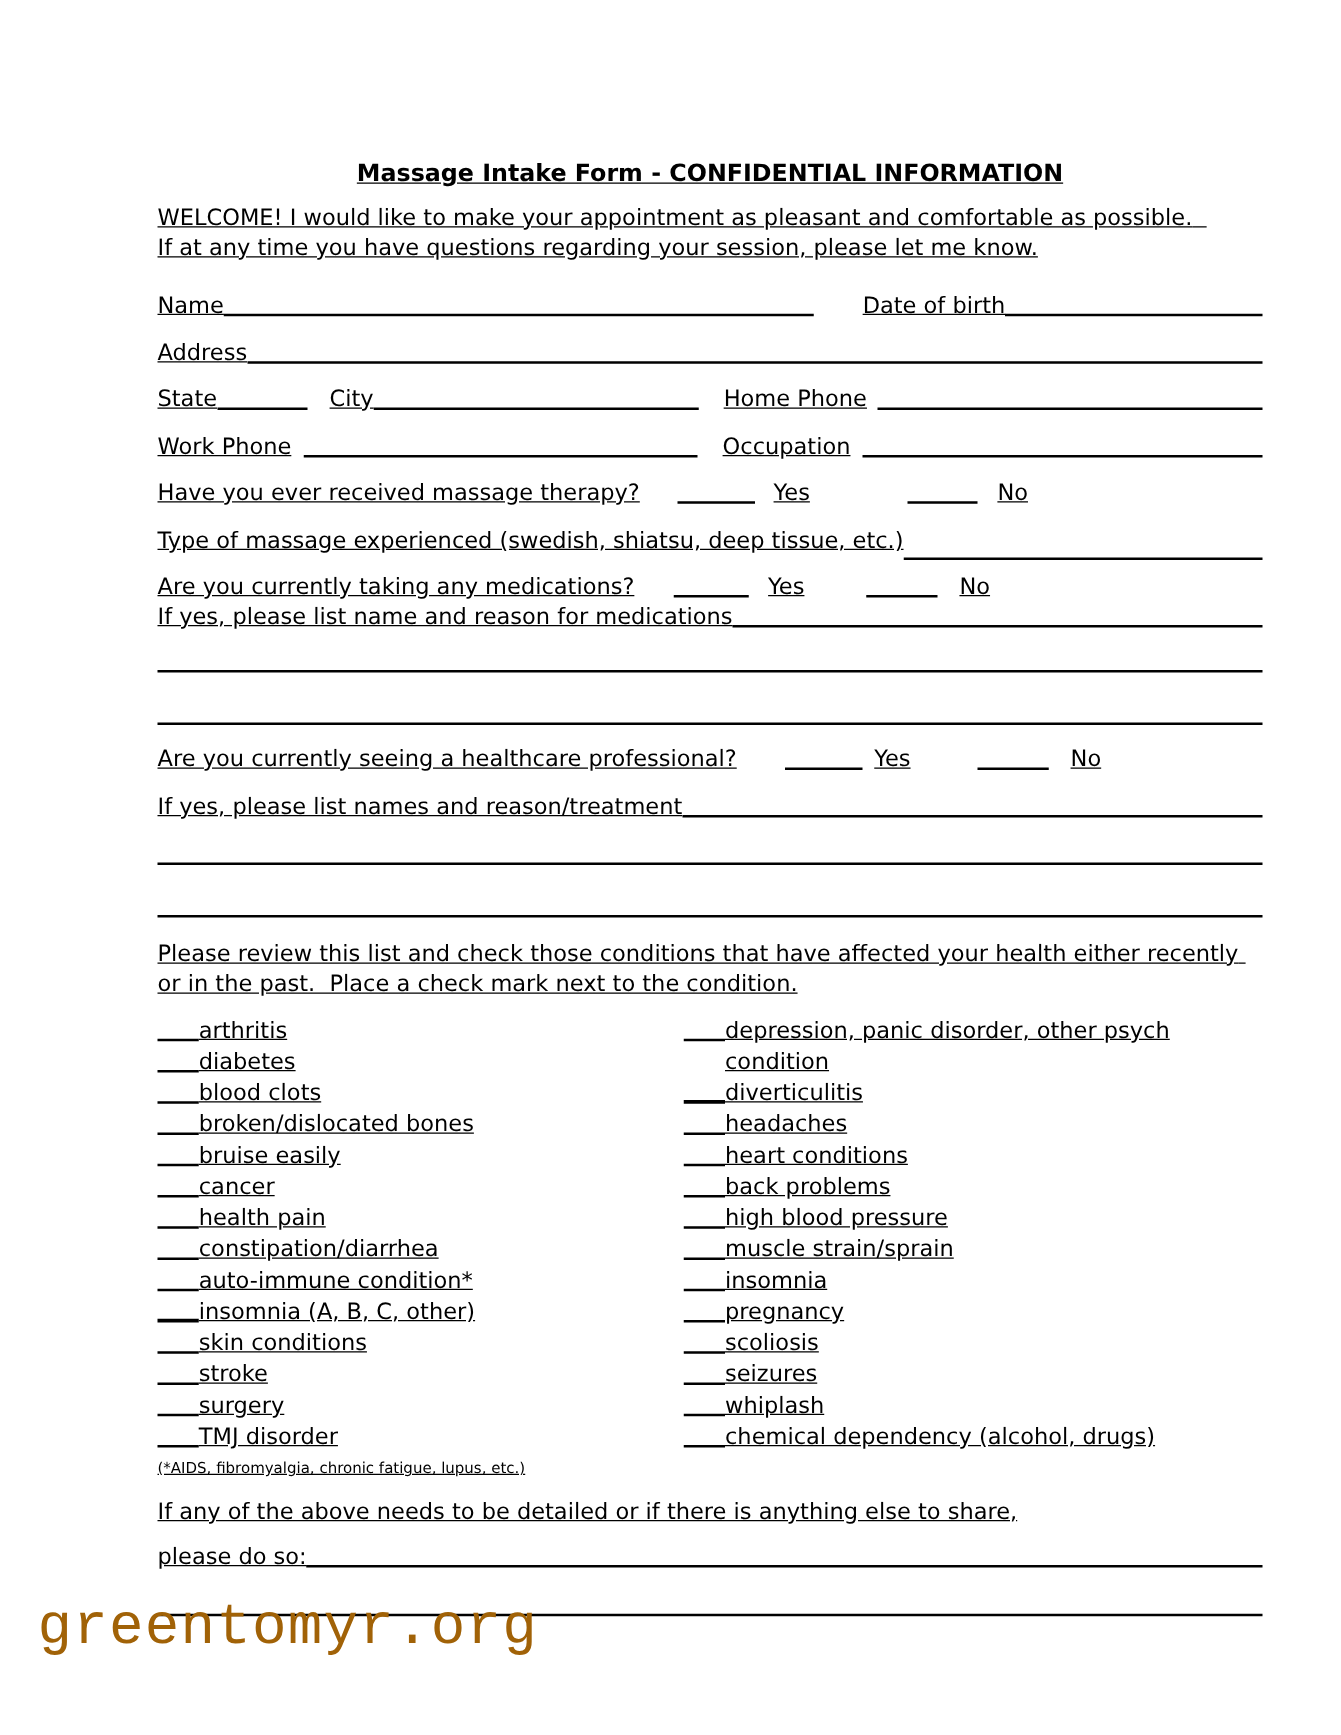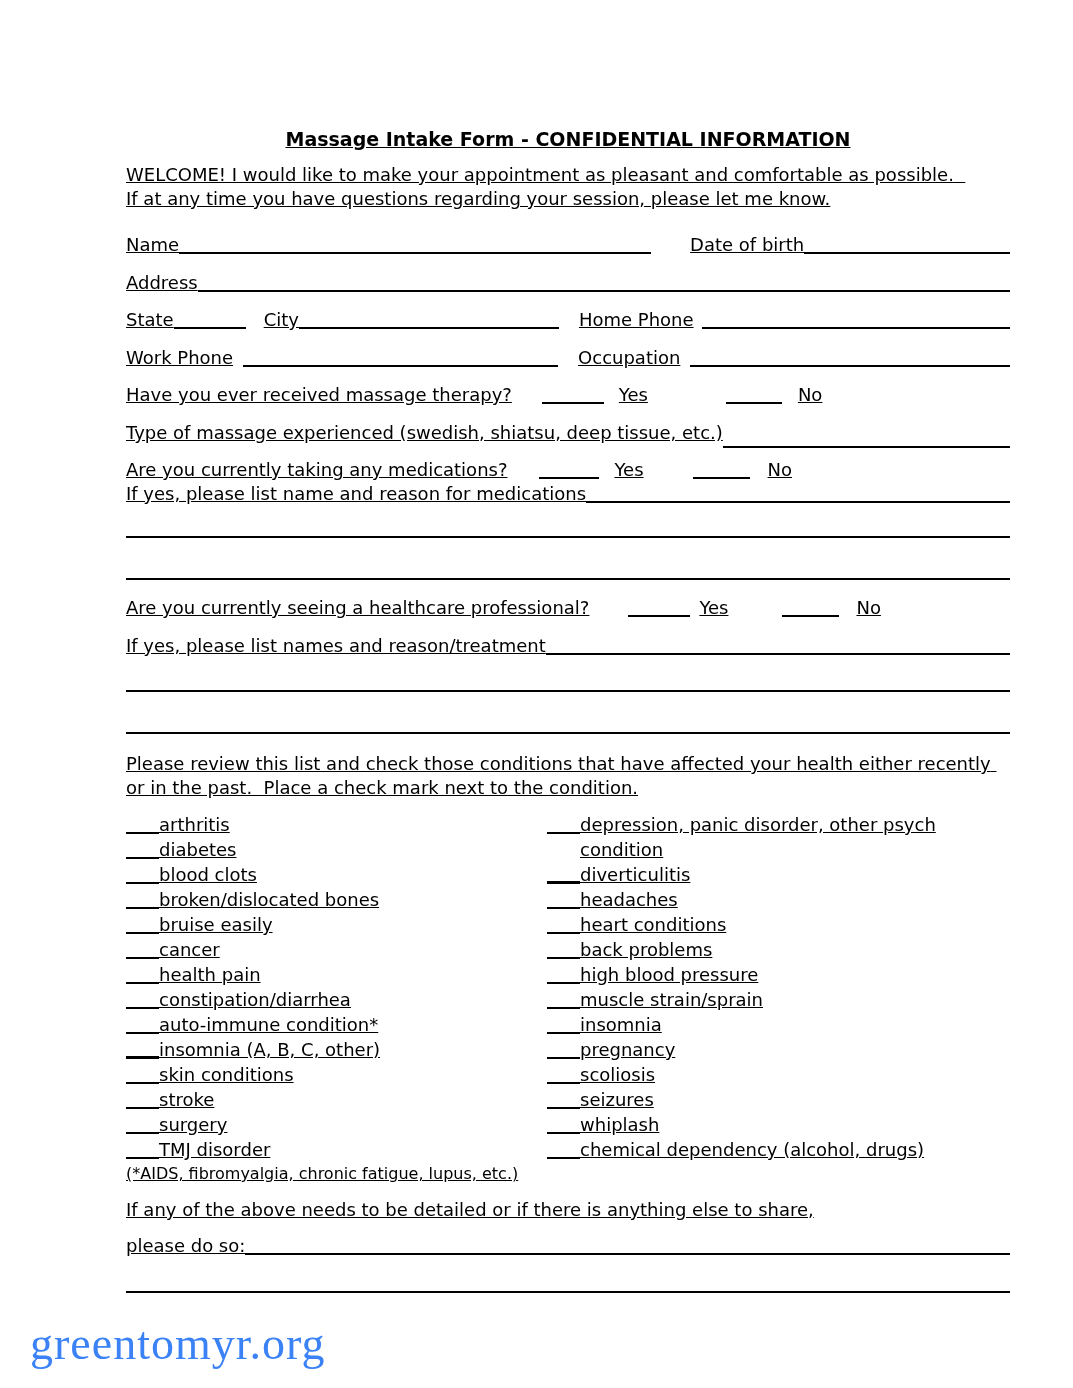--- a/index.html
+++ b/index.html
@@ -38,21 +38,21 @@
   .line-e { margin-top:33px; }
 
   .intro { margin-top:18px; line-height:24px; white-space:pre-wrap; }
   .cols { margin-top:12px; display:flex; }
   .col-left { flex:0 0 421px; }
   .col-right { flex:1 1 auto; }
   .cond-row { display:flex; align-items:baseline; line-height:25px; }
   .cond-blank { width:33px; flex:0 0 33px; border-bottom:2px solid #000; position:relative; top:3px; }
   .cond-blank.bold { border-bottom-width:3px; }
   .cond-label { flex:1 1 auto; }
-  .footnote { font-size:16px; line-height:24px; }
+  .footnote { font-size:12px; line-height:24px; }
   .closing { margin-top:12px; line-height:24px; }
 
   
   .b-name { width:472px; }
   .lbl-dob { margin-left:39px; }
   
   .b-state { width:72px; }
   .lbl-city { margin-left:18px; }
   .b-city { width:260px; }
   .lbl-home { margin-left:20px; }
@@ -63,23 +63,23 @@
   .b-occ { margin-left:10px; }
   
   .b-q1a { width:62px; margin-left:30px; } .y-q1 { margin-left:15px; }
   .b-q1b { width:56px; margin-left:78px; } .n-q1 { margin-left:16px; }
   .b-q2a { width:60px; margin-left:32px; } .y-q2 { margin-left:15px; }
   .b-q2b { width:57px; margin-left:49px; } .n-q2 { margin-left:18px; }
   .b-q3a { width:62px; margin-left:39px; } .y-q3 { margin-left:9px; }
   .b-q3b { width:57px; margin-left:54px; } .n-q3 { margin-left:17px; }
 
   .watermark {
-    position:absolute; left:30px; top:1318px;
-    font-family:Liberation Serif, serif;
-    font-size:46px; color:#3b82f6; letter-spacing:1px; line-height:52px;
+    position:absolute; left:30px; top:1276px;
+    font-family:Liberation Mono, monospace;
+    font-size:46px; color:#a16207; letter-spacing:1px; line-height:52px;
   }
 </style>
 </head>
 <body>
 
 <div class="content">
 
   <div class="title">Massage Intake Form - CONFIDENTIAL INFORMATION</div>
 
   <div class="welcome">WELCOME! I would like to make your appointment as pleasant and comfortable as possible.  If at any time you have questions regarding your session, please let me know.</div>

